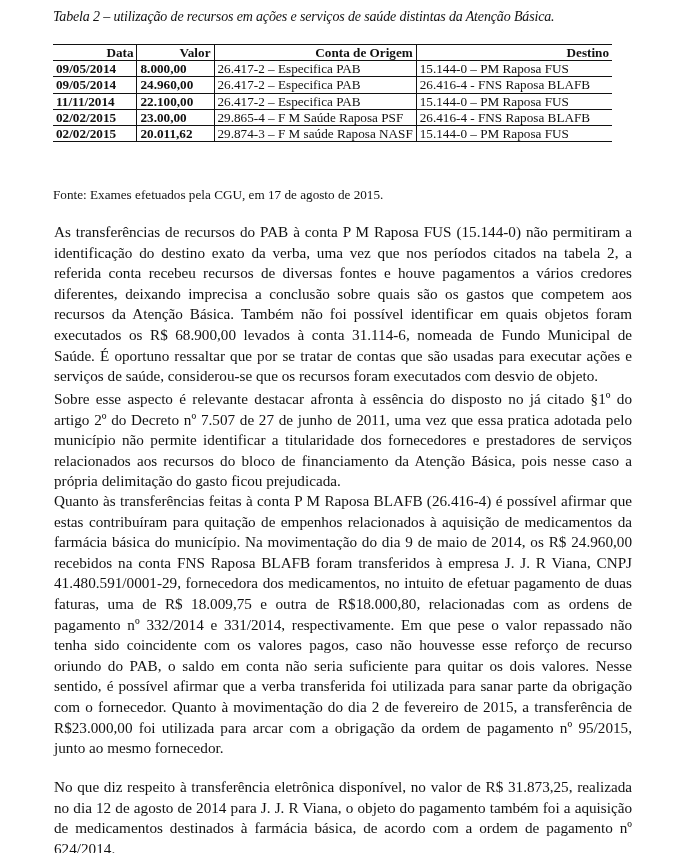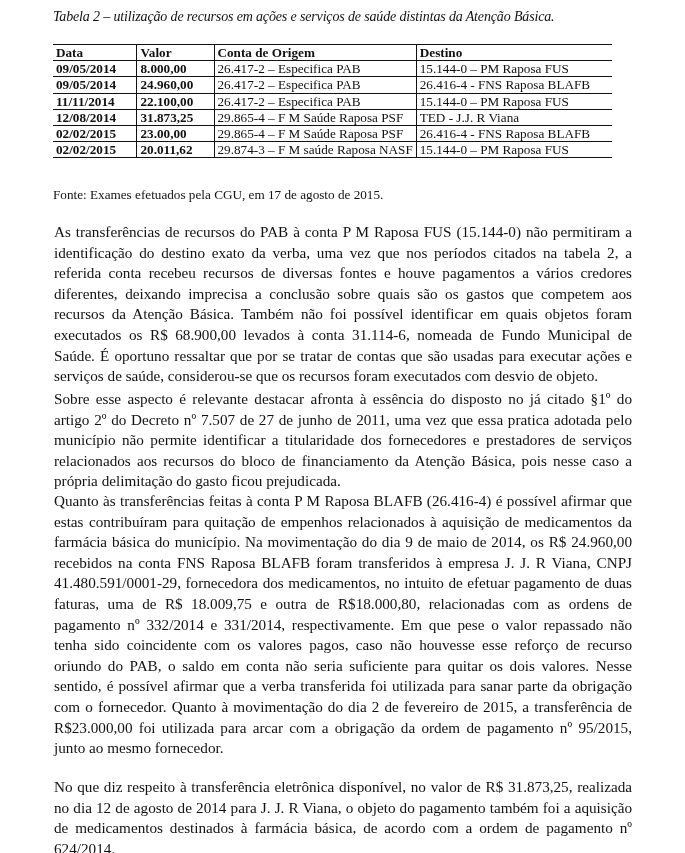--- a/index.html
+++ b/index.html
@@ -38,21 +38,21 @@
       padding: 0 3px;
       border-bottom: 1px solid #111;
       border-left: 1px solid #111;
       white-space: nowrap;
       height: 15px;
     }
     table.data tr > :first-child { border-left: none; }
     table.data thead th {
       border-top: 1.5px solid #111;
       font-weight: bold;
-      text-align: left;
+      text-align: right;
     }
     table.data td.c { text-align: left; font-weight: bold; }
     table.data td.l { text-align: left; }
     table.data tr.total td { font-weight: bold; text-align: center; border-bottom: 1.5px solid #111; }
     table.data col.c1 { width: 87px; }
     table.data col.c2 { width: 80px; }
     table.data col.c3 { width: 193px; }
     table.data col.c4 { width: 199px; }
     .source {
       position: absolute;
@@ -108,26 +108,20 @@
       <td class="l">26.417-2 – Especifica PAB</td>
       <td class="l">26.416-4 - FNS Raposa BLAFB</td>
     </tr>
     <tr>
       <td class="c">11/11/2014</td>
       <td class="c">22.100,00</td>
       <td class="l">26.417-2 – Especifica PAB</td>
       <td class="l">15.144-0 – PM Raposa FUS</td>
     </tr>
     <tr>
-      <td class="c">12/08/2014</td>
-      <td class="c">31.873,25</td>
-      <td class="l">29.865-4 – F M Saúde Raposa PSF</td>
-      <td class="l">TED - J.J. R Viana</td>
-    </tr>
-    <tr>
       <td class="c">02/02/2015</td>
       <td class="c">23.00,00</td>
       <td class="l">29.865-4 – F M Saúde Raposa PSF</td>
       <td class="l">26.416-4 - FNS Raposa BLAFB</td>
     </tr>
     <tr>
       <td class="c">02/02/2015</td>
       <td class="c">20.011,62</td>
       <td class="l">29.874-3 – F M saúde Raposa NASF</td>
       <td class="l">15.144-0 – PM Raposa FUS</td>

